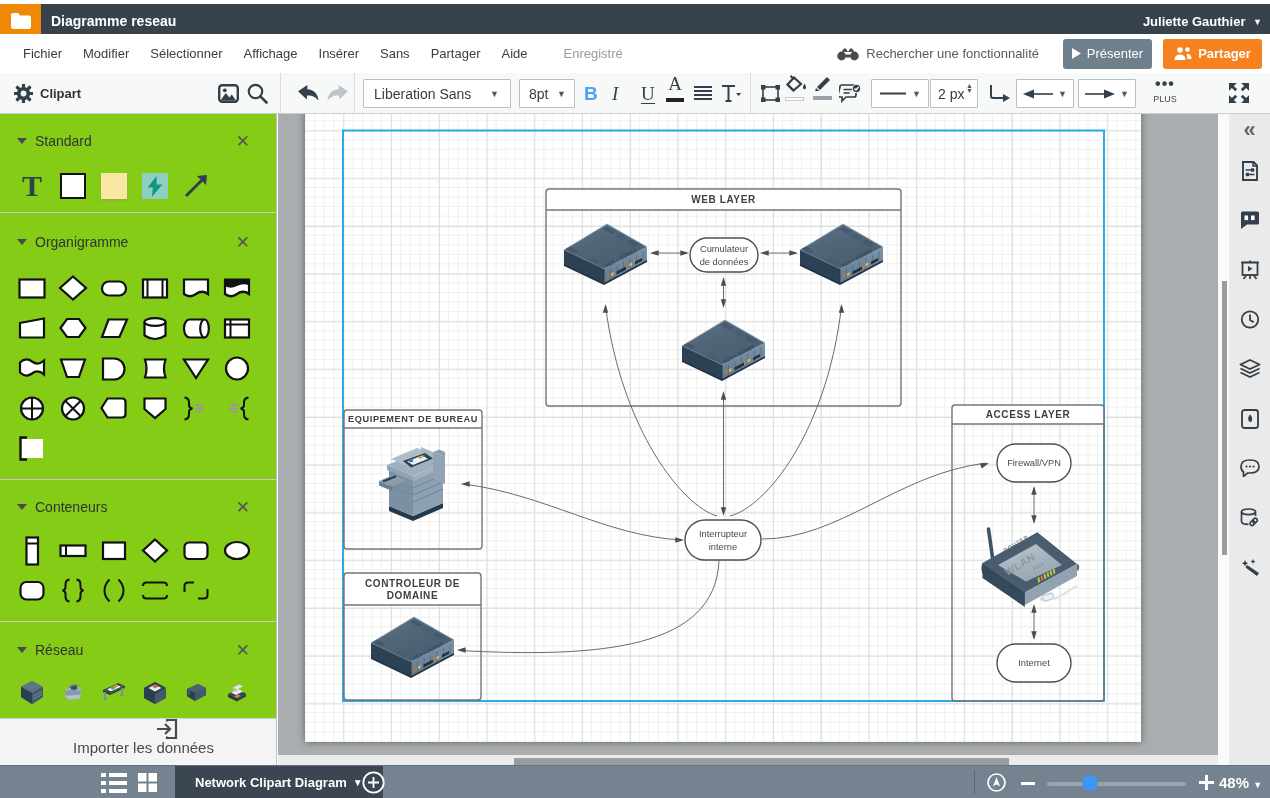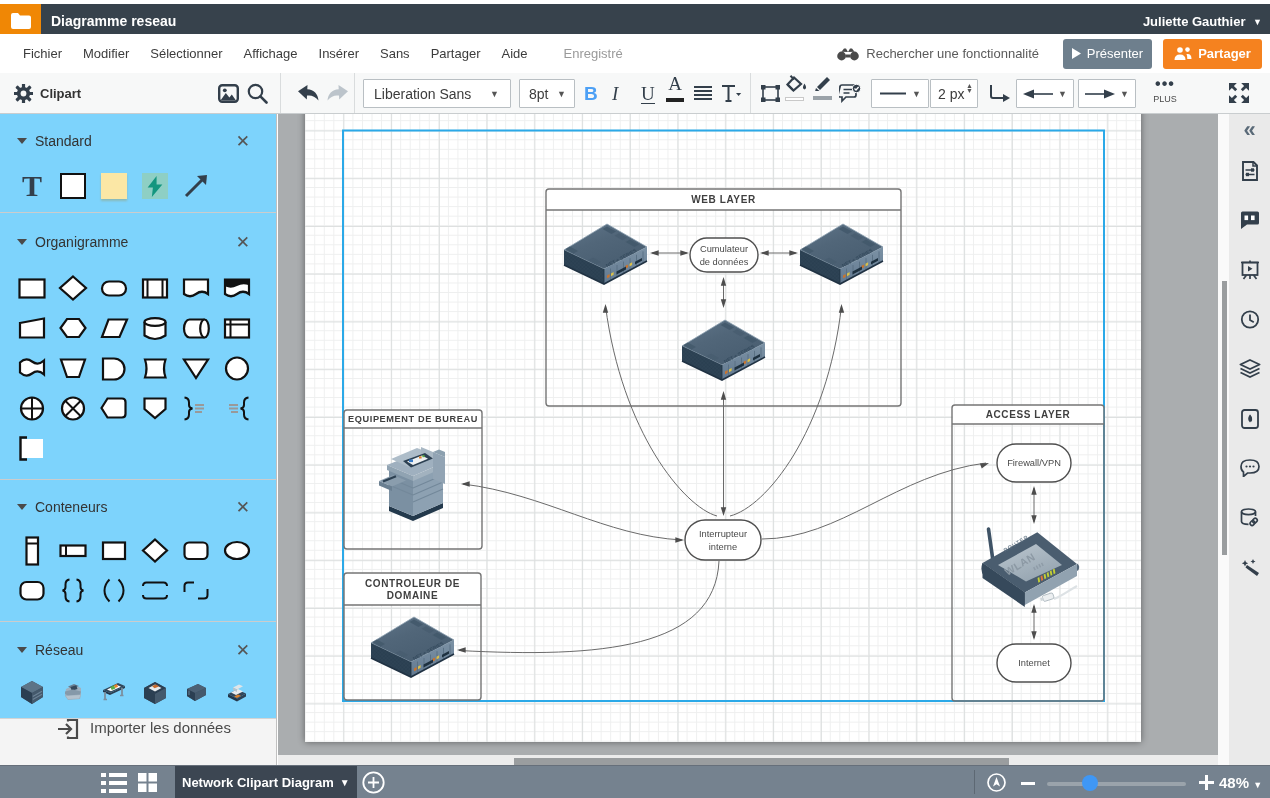--- a/index.html
+++ b/index.html
@@ -23,28 +23,28 @@
 .btn-present { background:#6e7f8d; width:89px; margin-right:11px; }
 .btn-share { background:#f5821f; width:99px; font-weight:bold; }
 
 
 .toolbar { position:absolute; left:0; top:73px; width:1270px; height:41px; background:#f7f8f8; border-bottom:1px solid #c9cdcf; }
 .tb { position:absolute; top:0; height:40px; display:flex; align-items:center; }
 .combo { background:#fff; border:1px solid #b9bfc3; border-radius:1px; height:29px; display:flex; align-items:center; color:#3c3c3c; }
 .sep { position:absolute; top:0; width:1px; height:40px; background:#d9dcdd; }
 
 
-.lpanel { position:absolute; left:0; top:114px; width:277px; height:651px; background:#7dd3fc; border-right:1px solid #c0c0c0; overflow:hidden; }
+.lpanel { position:absolute; left:0; top:114px; width:277px; height:651px; background:#84cc16; border-right:1px solid #c0c0c0; overflow:hidden; }
 .sechead { display:flex; align-items:center; height:20px; position:relative; }
 .sechead .tri { width:0; height:0; border-left:5px solid transparent; border-right:5px solid transparent; border-top:6px solid #4a4a4a; margin:0 8px 0 17px; }
 .sechead .nm { font-size:14px; color:#333; }
 .sechead .x { position:absolute; right:26px; color:#555; font-size:17px; }
 .srow { display:flex; align-items:center; }
 .divid { height:1px; background:#cccccc; }
-.importbar { position:absolute; left:0; bottom:0; width:276px; height:47px; background:#f4f4f4; border-top:1px solid #d4d4d4; display:flex; align-items:flex-start; }
+.importbar { position:absolute; left:0; bottom:0; width:276px; height:47px; background:#f4f4f4; border-top:1px solid #d4d4d4; display:flex; align-items:center;flex-direction:column; }
 .importbar .txt { font-size:15px; color:#4a4a4a; margin-left:13px; }
 
 
 .canvas { position:absolute; left:278px; top:114px; width:951px; height:651px; background:#aaadaf; overflow:hidden; }
 .page { position:absolute; left:27px; top:-12px; width:836px; height:640px; background:#fff;
   background-image:
     linear-gradient(to right, #dcdfdf 1px, transparent 1px),
     linear-gradient(to bottom, #dcdfdf 1px, transparent 1px),
     linear-gradient(to right, #eeefef 1px, transparent 1px),
     linear-gradient(to bottom, #eeefef 1px, transparent 1px);
@@ -56,21 +56,21 @@
 .vsbt { position:absolute; left:943.5px; top:167px; width:5px; height:274px; background:#9a9d9f; }
 .hsb { position:absolute; left:0px; top:641px; width:940px; height:10px; background:#ececec; }
 .hsbt { position:absolute; left:236px; top:643.5px; width:495px; height:7px; background:#9a9d9f; }
 
 
 .rrail { position:absolute; right:0; top:114px; width:41px; height:651px; background:#eaeaea; }
 .rrail .ic { position:absolute; left:50%; transform:translateX(-50%); color:#3d4852; }
 
 
 .bottombar { position:absolute; left:0; top:765px; width:1270px; height:33px; background:#75828f; border-top:1px solid #666f7a; }
-.btab { position:absolute; left:175px; top:0; height:33px; background:#3c4652; color:#fff; font-size:13px; font-weight:bold; display:flex; align-items:center; padding:0 7px; }
+.btab { position:absolute; left:175px; top:0; height:33px; background:#3c4652; color:#fff; font-size:13px; font-weight:bold; display:flex; align-items:center; padding:0 20px; }
 </style>
 </head>
 <body>
 <div id="app">
 
   <div class="topbar">
     <div class="logo">
       <svg width="20" height="16" viewBox="0 0 20 16">
           <path d="M0 2 q0-2 2-2 h5 l2 2.5 h9 q2 0 2 2 V14 q0 2-2 2 H2 q-2 0-2-2 Z" fill="#fff"></path>
         </svg>

